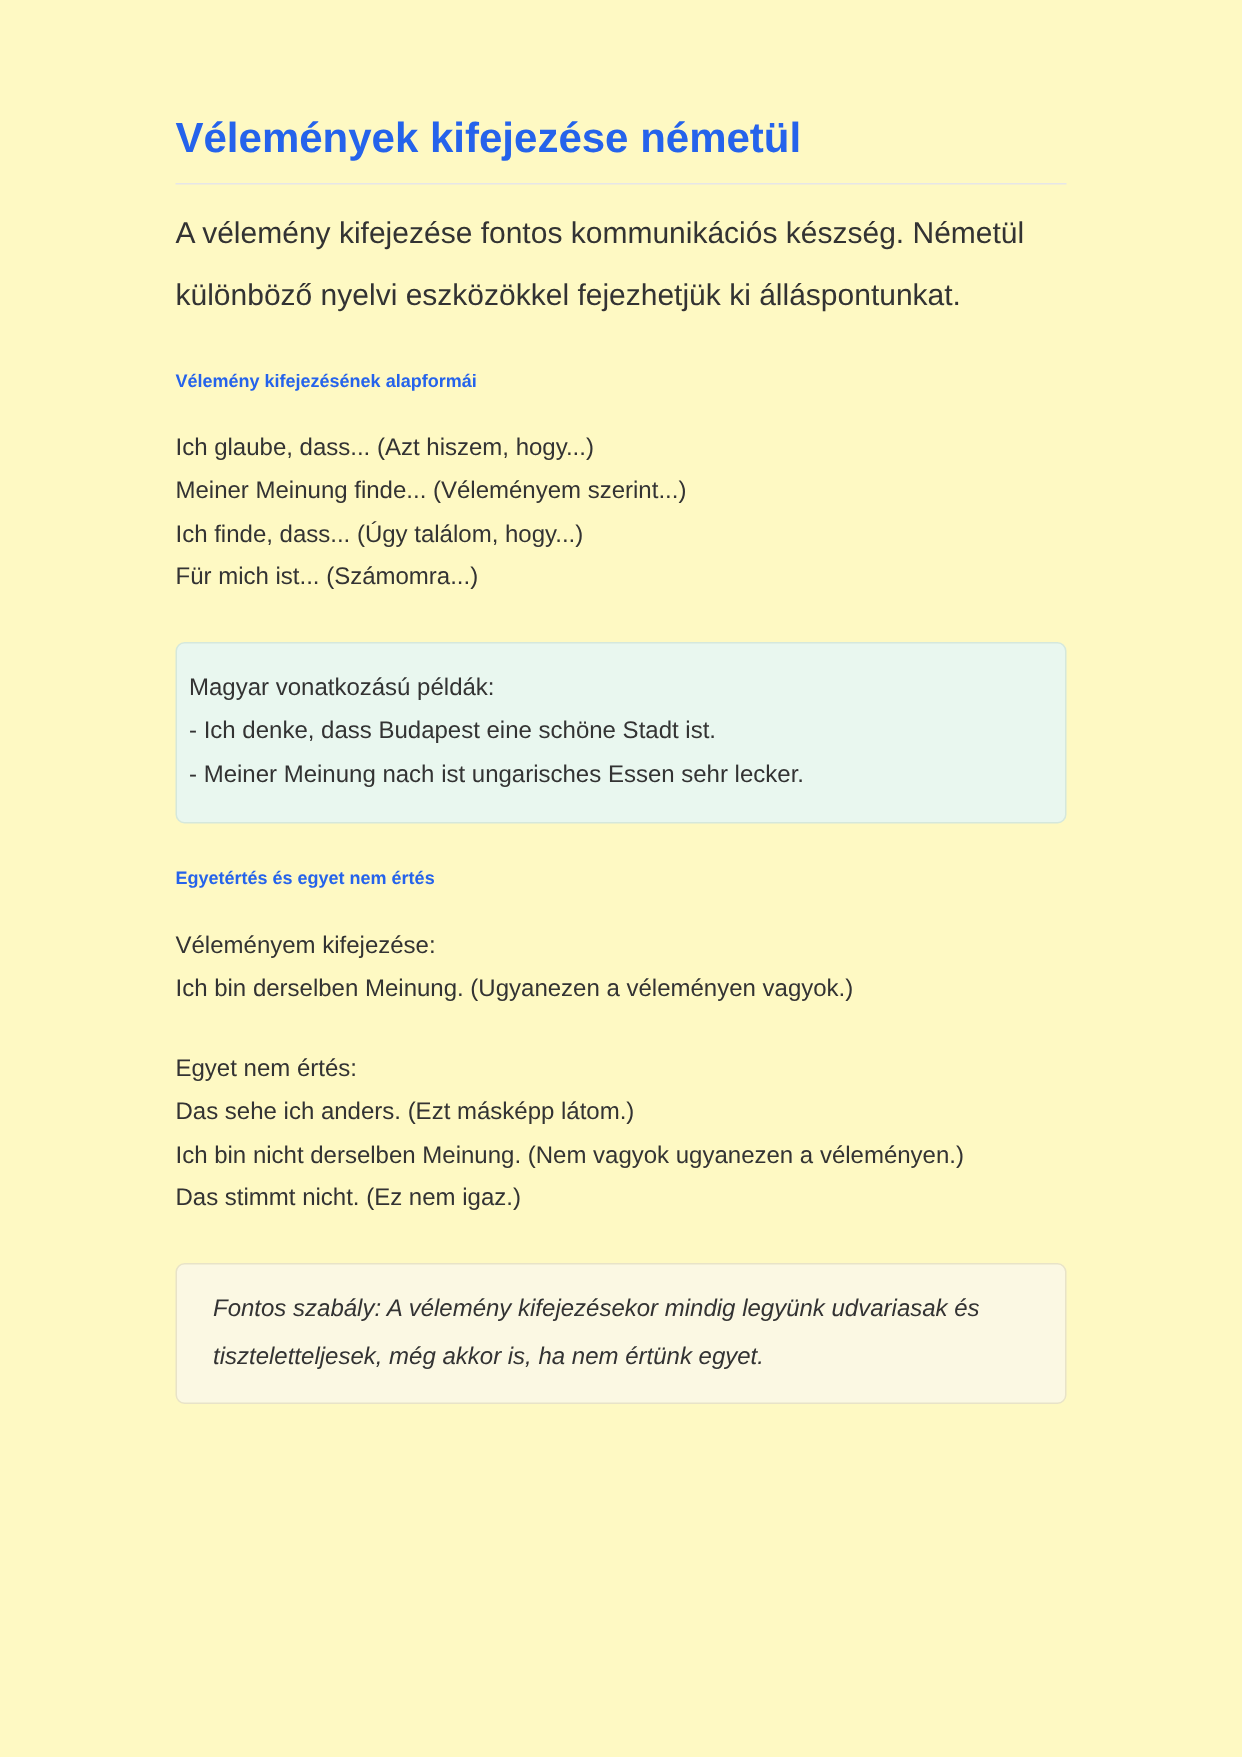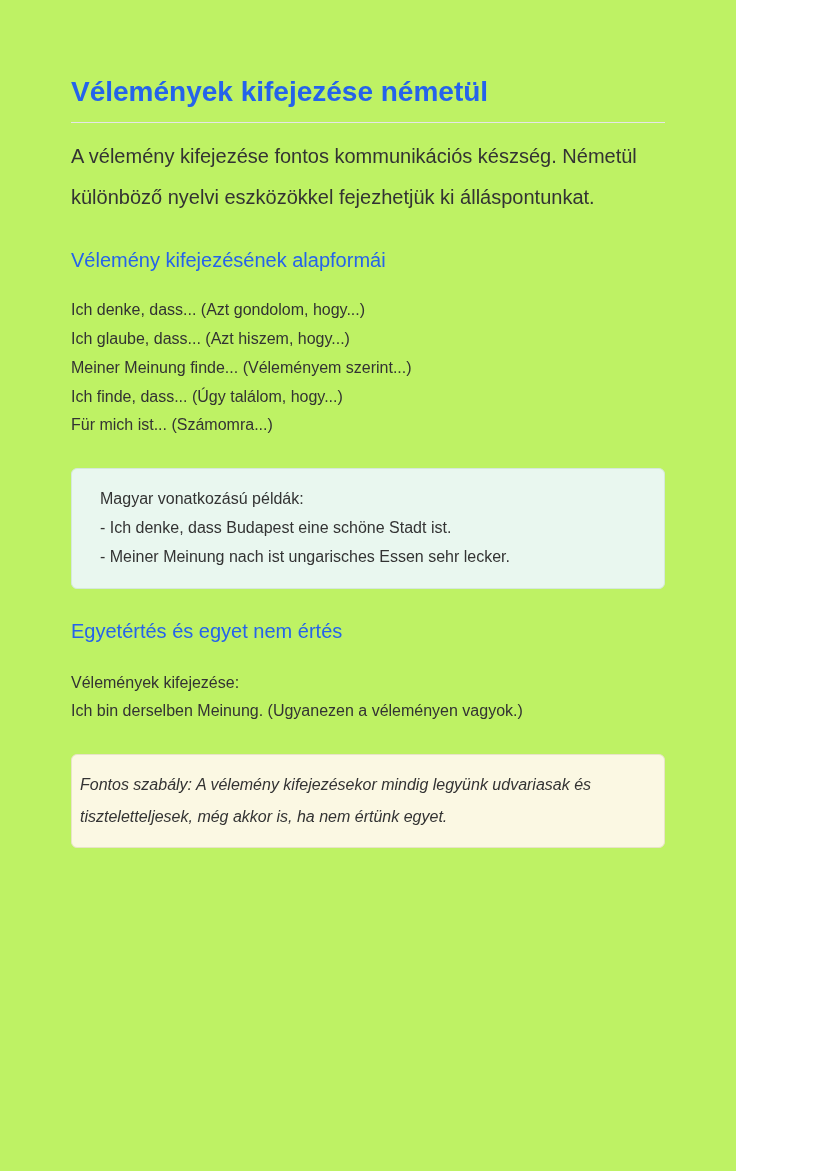--- a/index.html
+++ b/index.html
@@ -12,23 +12,23 @@
     --yellow-box-border:#e8e3c8;
   }
   *{box-sizing:border-box;}
   html,body{margin:0;padding:0;background:#ffffff;}
   body{
     font-family:"Liberation Sans","DejaVu Sans",sans-serif;
     color:var(--text);
     width:828px;
   }
   .page{
-    width:736px;
+    width:828px;
     min-height:1171px;
-    background:#bef264;
+    background:#fef9c3;
   }
   .content{
     width:594px;
     margin:0 auto;
     padding-top:76px;
     padding-bottom:80px;
   }
   h1.doc-title{
     margin:0;
     padding:0 0 14px 0;
@@ -38,87 +38,92 @@
     color:var(--accent-blue);
     border-bottom:1px solid var(--divider);
   }
   p.intro{
     margin:13px 0 0 0;
     font-size:20px;
     line-height:2.05;
   }
   h2.section-heading{
     margin:28px 0 0 0;
-    font-size:20px;
+    font-size:12px;
     line-height:1.4;
-    font-weight:400;
+    font-weight:700;
     color:var(--accent-blue);
   }
   .phrase-block{
     margin-top:22px;
     font-size:16px;
     line-height:1.8;
   }
   .phrase-line{white-space:pre-wrap;}
   .callout{
     border-radius:6px;
     margin:28px 0;
-    padding:16px 28px;
+    padding:16px 8px;
     font-size:16px;
   }
   .callout.example{
     background:var(--green-box-bg);
     border:1px solid var(--green-box-border);
     line-height:1.8;
   }
   .callout.note{
     background:var(--yellow-box-bg);
     border:1px solid var(--yellow-box-border);
     font-style:italic;
     line-height:2.0;
-    padding:14px 8px;
+    padding:14px 24px;
   }
   .group-block{
     margin-top:24px;
     font-size:16px;
     line-height:1.8;
   }
 </style>
 </head>
 <body>
 
 <div class="page">
   <div class="content">
 
     <h1 class="doc-title">Vélemények kifejezése németül</h1>
 
     <p class="intro">A vélemény kifejezése fontos kommunikációs készség. Németül különböző nyelvi eszközökkel fejezhetjük ki álláspontunkat.</p>
 
     <h2 class="section-heading">Vélemény kifejezésének alapformái</h2>
 
     <div class="phrase-block">
-      <div class="phrase-line">Ich denke, dass... (Azt gondolom, hogy...)</div>
       <div class="phrase-line">Ich glaube, dass... (Azt hiszem, hogy...)</div>
       <div class="phrase-line">Meiner Meinung finde... (Véleményem szerint...)</div>
       <div class="phrase-line">Ich finde, dass... (Úgy találom, hogy...)</div>
       <div class="phrase-line">Für mich ist... (Számomra...)</div>
     </div>
 
     <div class="callout example">
       <div class="phrase-line">Magyar vonatkozású példák:</div>
       <div class="phrase-line">- Ich denke, dass Budapest eine schöne Stadt ist.</div>
       <div class="phrase-line">- Meiner Meinung nach ist ungarisches Essen sehr lecker.</div>
     </div>
 
     <h2 class="section-heading">Egyetértés és egyet nem értés</h2>
 
     <div class="group-block">
-      <div class="phrase-line">Vélemények kifejezése:</div>
+      <div class="phrase-line">Véleményem kifejezése:</div>
       <div class="phrase-line">Ich bin derselben Meinung. (Ugyanezen a véleményen vagyok.)</div>
     </div>
 
+    <div class="group-block">
+      <div class="phrase-line">Egyet nem értés:</div>
+      <div class="phrase-line">Das sehe ich anders. (Ezt másképp látom.)</div>
+      <div class="phrase-line">Ich bin nicht derselben Meinung. (Nem vagyok ugyanezen a véleményen.)</div>
+      <div class="phrase-line">Das stimmt nicht. (Ez nem igaz.)</div>
+    </div>
 
     <div class="callout note">
       <span>Fontos szabály: A vélemény kifejezésekor mindig legyünk udvariasak és tiszteletteljesek, még akkor is, ha nem értünk egyet.</span>
     </div>
 
   </div>
 </div>
 
 </body></html>

